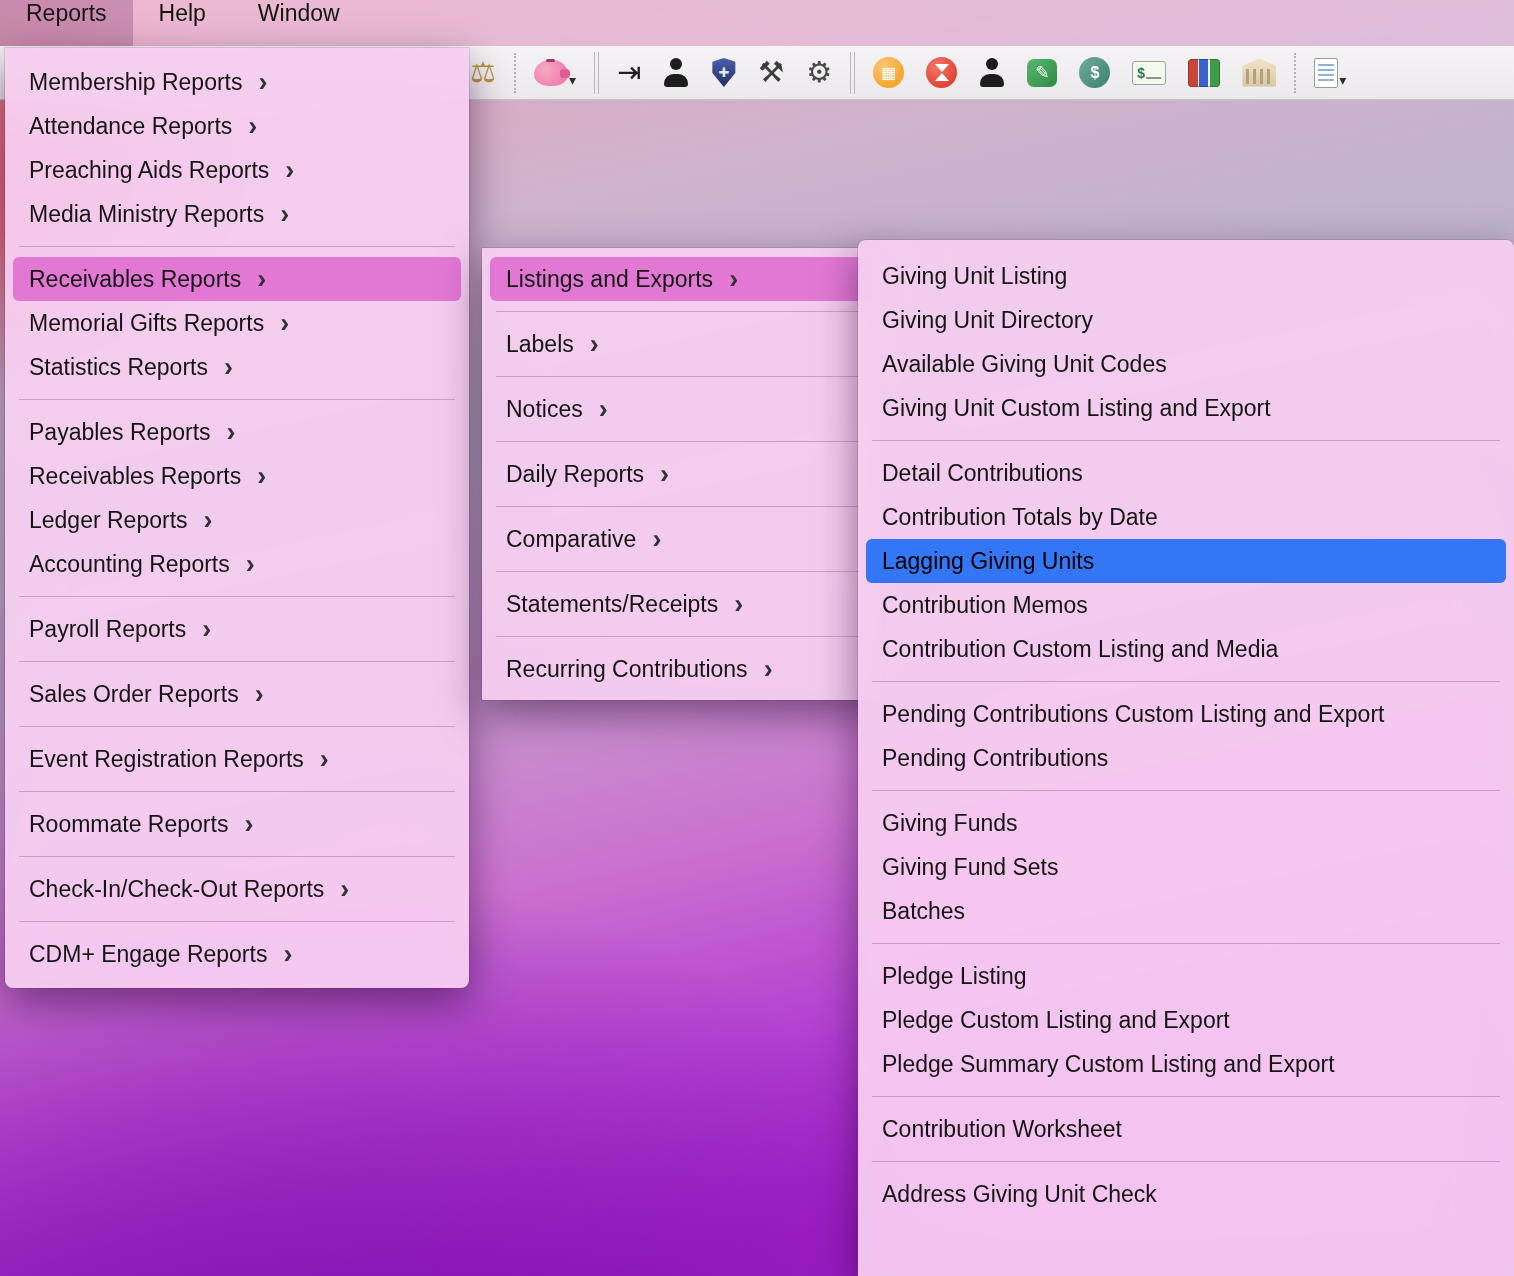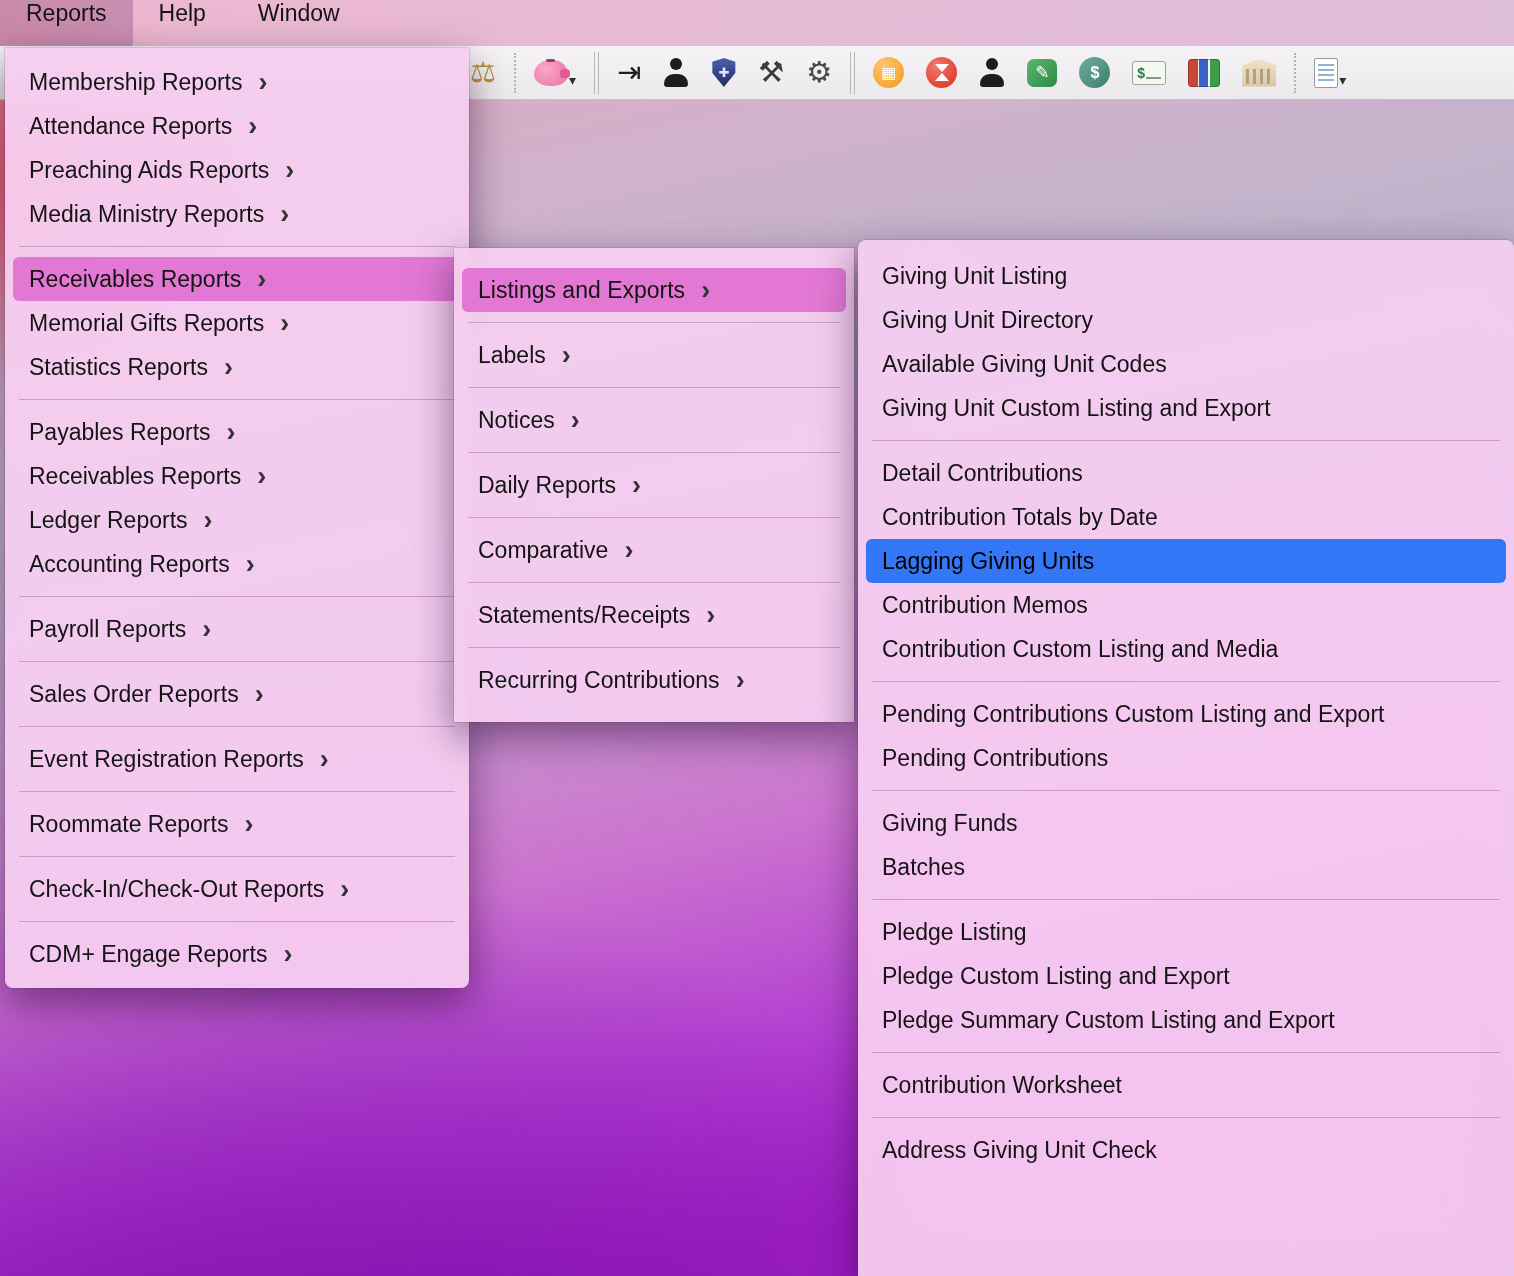--- a/index.html
+++ b/index.html
@@ -56,21 +56,21 @@
   .sh-bank::after{content:"";position:absolute;left:4px;right:4px;top:10px;bottom:3px;
     background:repeating-linear-gradient(90deg,#b3a17d 0 3px,transparent 3px 7px)}
   .sh-doc{width:24px;height:30px;background:#fff;border:1px solid #9a9a9a;border-radius:2px;position:relative}
   .sh-doc::after{content:"";position:absolute;left:3px;right:3px;top:5px;height:18px;
     background:repeating-linear-gradient(180deg,#8fb3d9 0 2px,transparent 2px 5px)}
 
   
   .menu-panel{position:absolute;background:rgba(244,206,239,0.95);backdrop-filter:blur(26px) saturate(170%);
     box-shadow:0 14px 40px rgba(35,0,45,0.5), 0 0 0 1px rgba(120,40,110,0.15);font-size:23px;z-index:3}
   #menu-reports{left:5px;top:48px;width:464px;border-radius:0 0 8px 8px;padding:12px 0}
-  #menu-contribution{left:454px;top:248px;width:400px;border-radius:1px;z-index:4;padding:20px 0}
+  #menu-contribution{left:482px;top:248px;width:400px;border-radius:1px;z-index:4;padding:9px 0}
   #menu-listings{left:858px;top:240px;width:656px;height:1036px;border-radius:8px 8px 0 0;z-index:5;padding:14px 0 0;overflow:hidden}
 
   .menu-item{height:44px;margin:0 8px;padding:0 12px 0 16px;border-radius:6px;display:flex;align-items:center;
     justify-content:flex-start;white-space:nowrap}
   .menu-item .chev{font-size:27px;font-weight:600;color:#333;line-height:1;margin-left:16px}
   .menu-item.sel-pink{background:var(--sel-pink,#e278d4)}
   .menu-item.sel-blue{background:var(--sel-blue,#3477f6);color:#000000}
   .menu-sep{height:1px;margin:10px 14px;background:rgba(80,25,75,0.25)}
 </style>
 </head>
@@ -297,20 +297,23 @@
       <span class="mi-label">Pending Contributions Custom Listing and Export</span>
     </div>
     <div class="menu-item">
       <span class="mi-label">Pending Contributions</span>
     </div>
     <div class="menu-sep"></div>
     <div class="menu-item">
       <span class="mi-label">Giving Funds</span>
     </div>
     <div class="menu-item">
+      <span class="mi-label">Giving Fund Sets</span>
+    </div>
+    <div class="menu-item">
       <span class="mi-label">Batches</span>
     </div>
     <div class="menu-sep"></div>
     <div class="menu-item">
       <span class="mi-label">Pledge Listing</span>
     </div>
     <div class="menu-item">
       <span class="mi-label">Pledge Custom Listing and Export</span>
     </div>
     <div class="menu-item">

